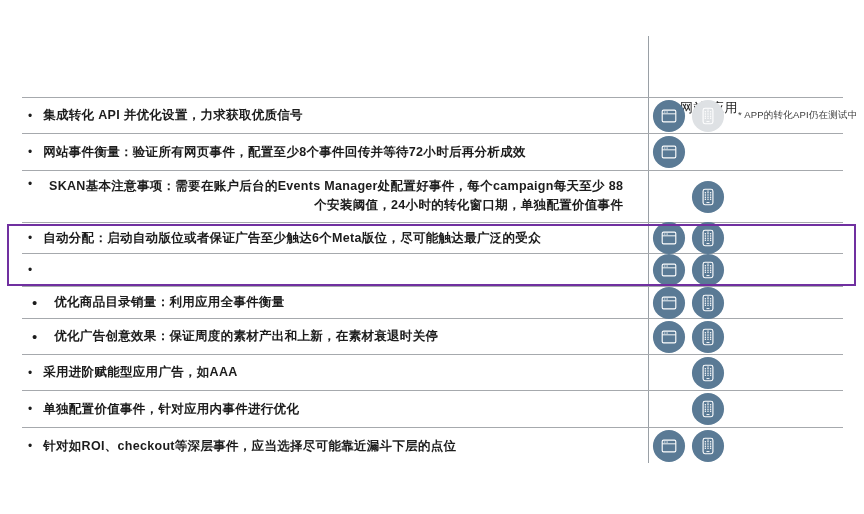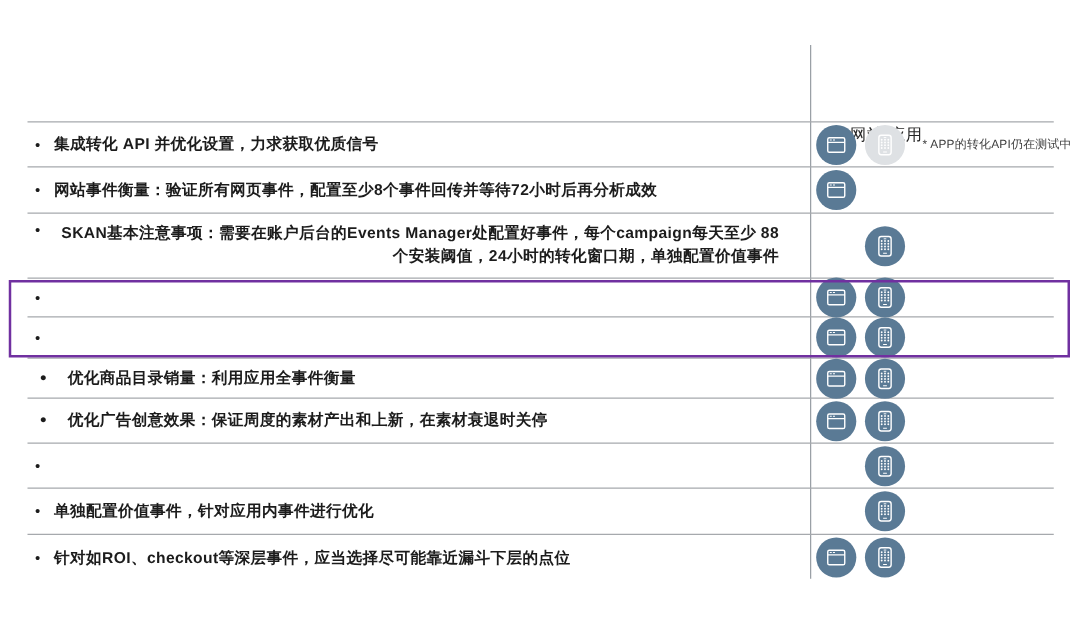--- a/index.html
+++ b/index.html
@@ -179,20 +179,21 @@
               <circle cx="20.8" cy="15.9" r="0.8" fill="#fff"></circle>
               <circle cx="20.8" cy="18.2" r="0.8" fill="#fff"></circle>
               <circle cx="20.8" cy="20.5" r="0.8" fill="#fff"></circle>
               <line x1="16.4" y1="23.9" x2="19.6" y2="23.9" stroke="#fff" stroke-width="1"></line>
             </svg>
           </span>
     </div>
   </div>
       <div class="row" style="height: 31px;">
     <span class="bullet">•</span>
+    <span class="row-text">自动分配：启动自动版位或者保证广告至少触达6个Meta版位，尽可能触达最广泛的受众</span>
     <div class="icon-cell">
       <span class="slot web-slot">
             <svg width="34" height="34" viewBox="0 0 36 36">
               <circle cx="18" cy="18" r="17" fill="#5a7a95"></circle>
               <rect x="10.8" y="11.8" width="14.4" height="12.4" rx="1.4" fill="none" stroke="#fff" stroke-width="1.2"></rect>
               <line x1="10.8" y1="15.7" x2="25.2" y2="15.7" stroke="#fff" stroke-width="1"></line>
               <line x1="12.5" y1="13.8" x2="14.2" y2="13.8" stroke="#fff" stroke-width="0.9"></line>
               <line x1="15.2" y1="13.8" x2="16.9" y2="13.8" stroke="#fff" stroke-width="0.9"></line>
             </svg>
           </span>
@@ -317,20 +318,21 @@
               <circle cx="20.8" cy="15.9" r="0.8" fill="#fff"></circle>
               <circle cx="20.8" cy="18.2" r="0.8" fill="#fff"></circle>
               <circle cx="20.8" cy="20.5" r="0.8" fill="#fff"></circle>
               <line x1="16.4" y1="23.9" x2="19.6" y2="23.9" stroke="#fff" stroke-width="1"></line>
             </svg>
           </span>
     </div>
   </div>
       <div class="row" style="height: 36px;">
     <span class="bullet">•</span>
+    <span class="row-text">采用进阶赋能型应用广告，如AAA</span>
     <div class="icon-cell">
       <span class="slot web-slot"></span>
       <span class="slot app-slot">
             <svg width="34" height="34" viewBox="0 0 36 36">
               <circle cx="18" cy="18" r="17" fill="#5a7a95"></circle>
               <rect x="12.8" y="9.8" width="10.4" height="16.4" rx="2" fill="none" stroke="#fff" stroke-width="1.2"></rect>
               <line x1="16.9" y1="11.7" x2="19.1" y2="11.7" stroke="#fff" stroke-width="0.8"></line>
               <circle cx="15.2" cy="13.6" r="0.8" fill="#fff"></circle>
               <circle cx="15.2" cy="15.9" r="0.8" fill="#fff"></circle>
               <circle cx="15.2" cy="18.2" r="0.8" fill="#fff"></circle>

